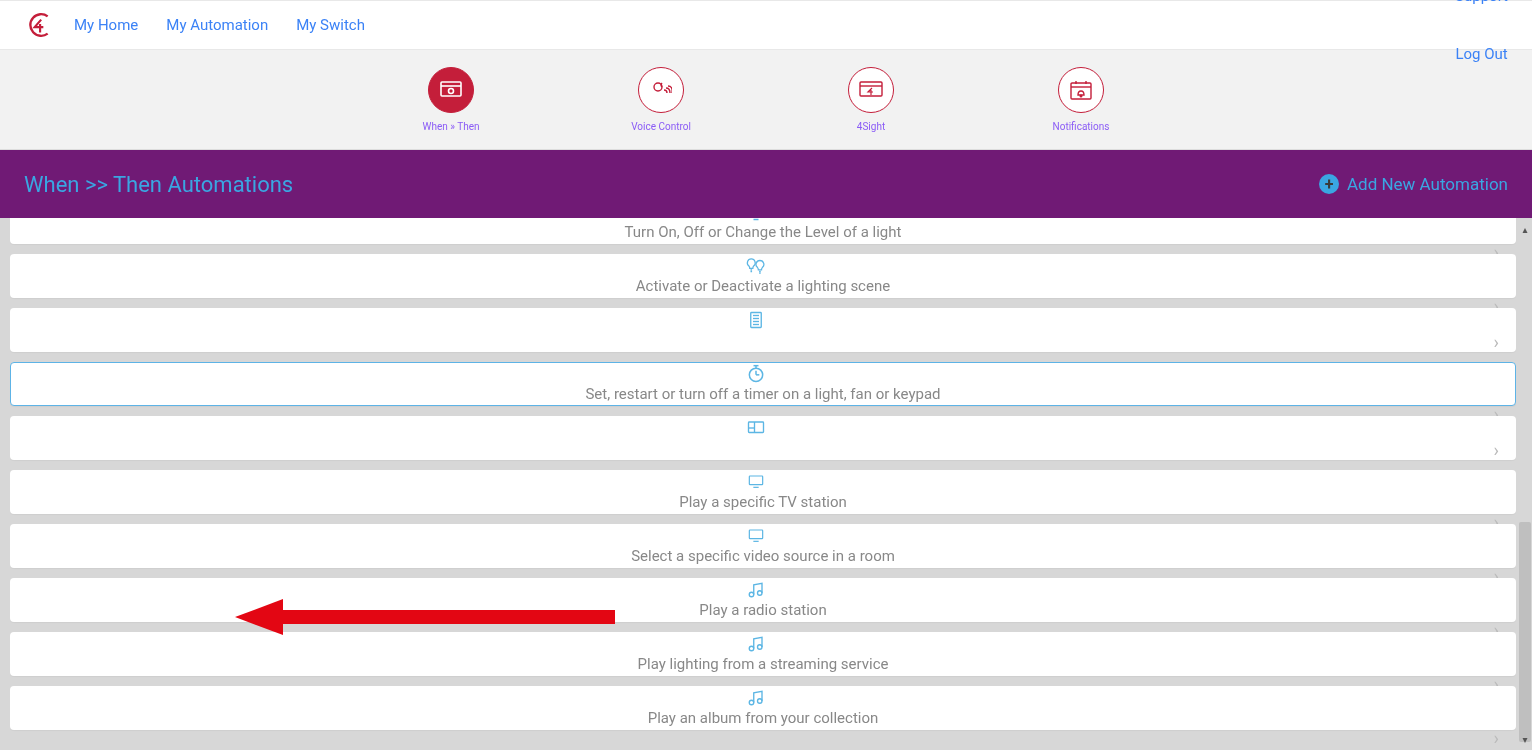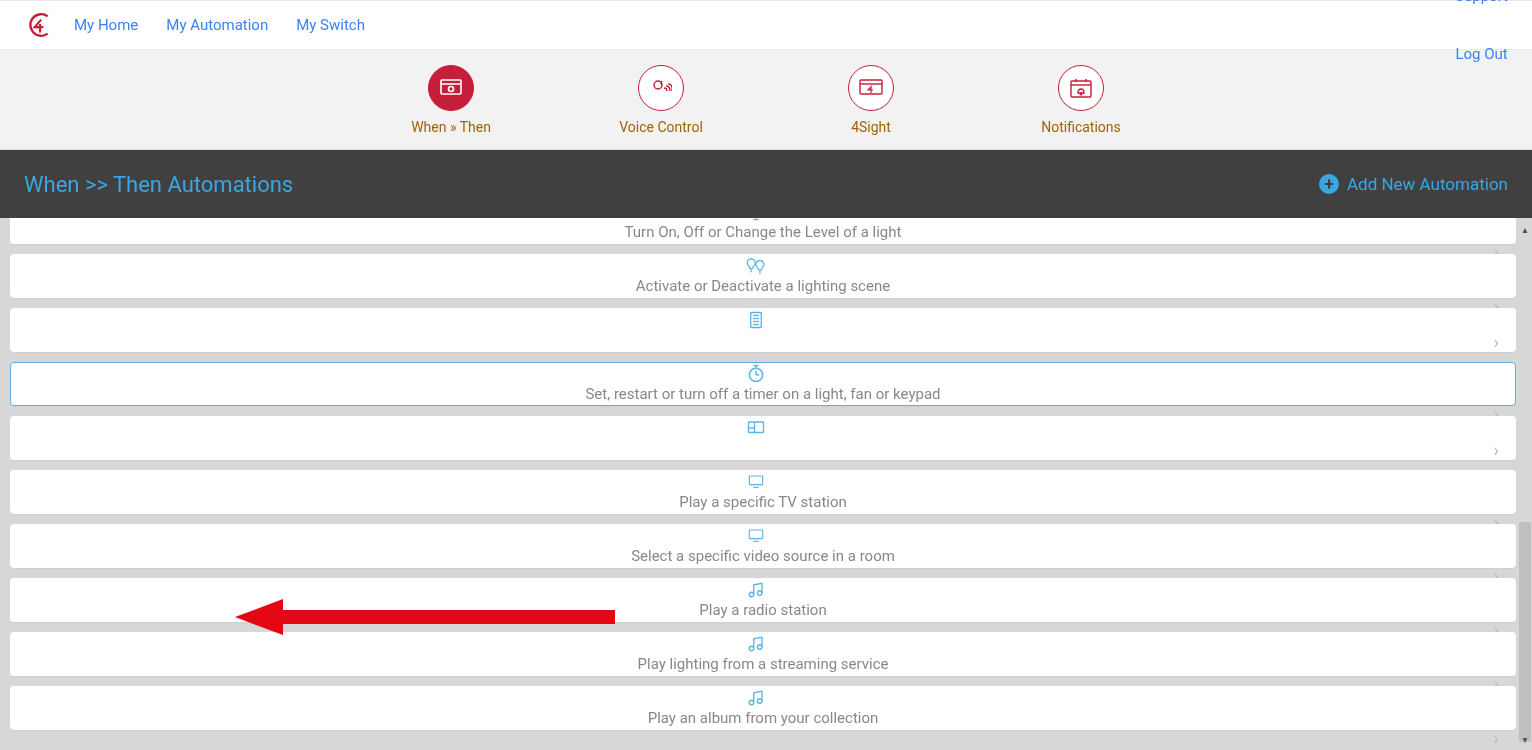--- a/index.html
+++ b/index.html
@@ -49,24 +49,24 @@
   }
   .tab-circle {
     width: 46px; height: 46px;
     border-radius: 50%;
     border: 1.5px solid #c41e3a;
     display: flex; align-items: center; justify-content: center;
     color: #c41e3a;
     background: #fff;
   }
   .tab.active .tab-circle { background: #c41e3a; color: #fff; border-color: #c41e3a; }
-  .tab-label { color: #a16207; font-size: 14px; white-space: nowrap; }
+  .tab-label { color: #8b5cf6; font-size: 10px; white-space: nowrap; }
   
   .pageheader {
-    background: #404040;
+    background: #701a75;
     height: 68px;
     display: flex;
     align-items: center;
     padding: 0 24px;
     color: #fff;
   }
   .page-title { color: #3aa6e2; font-size: 22px; font-weight: 400; }
   .add-btn {
     margin-left: auto;
     color: #3aa6e2;

